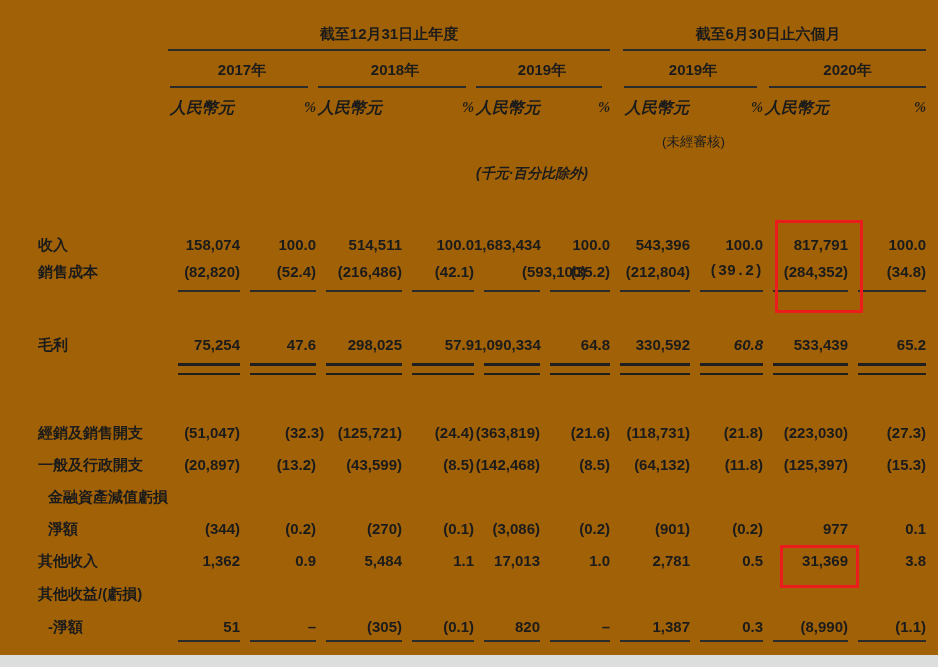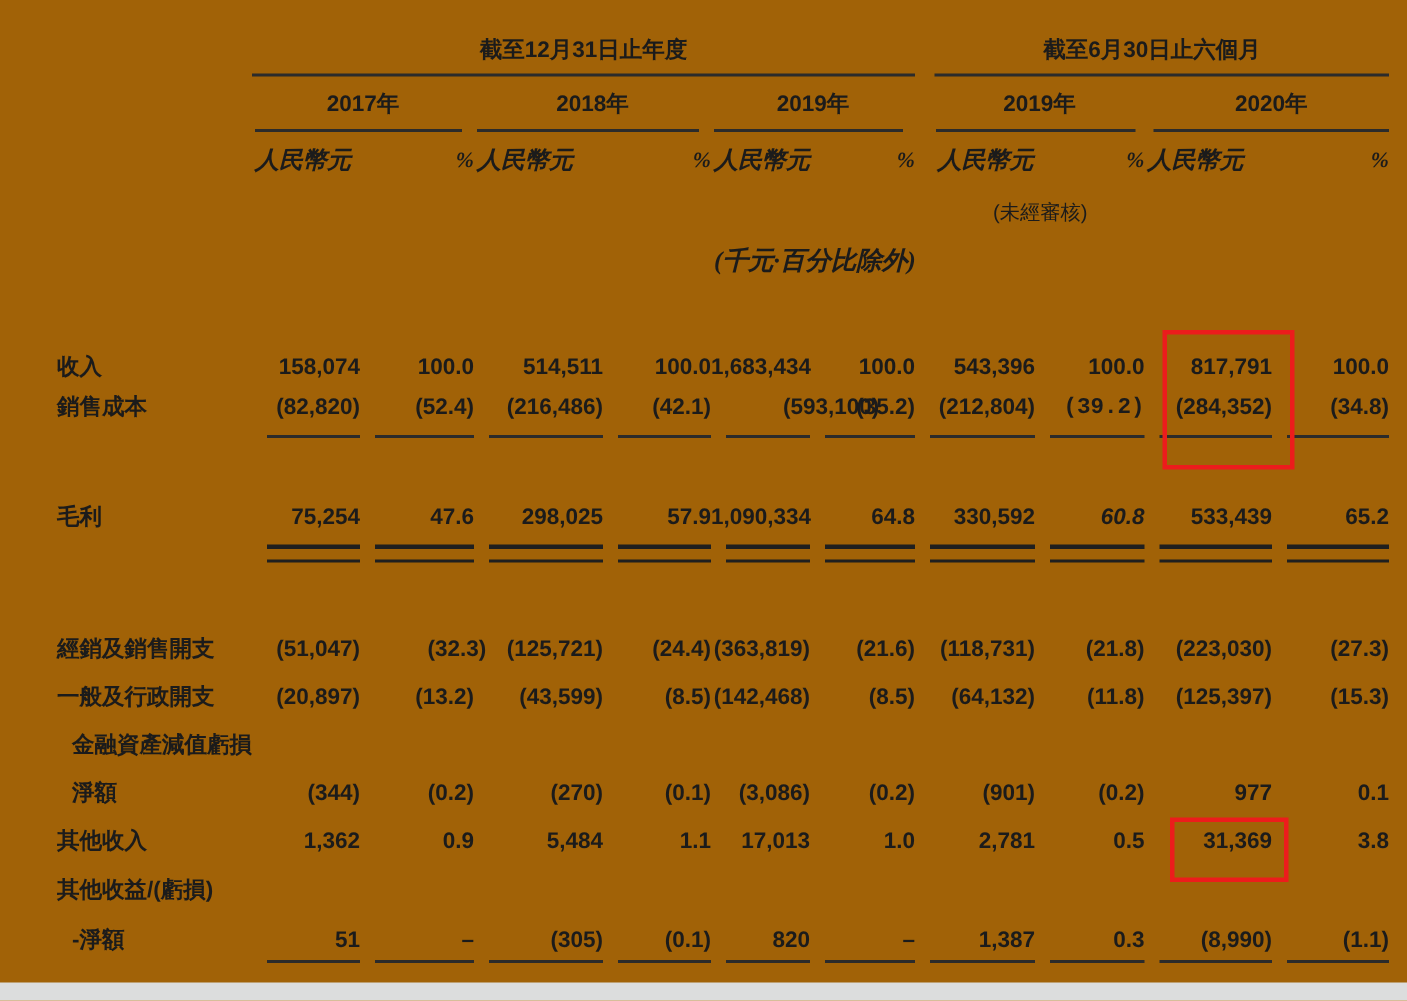--- a/index.html
+++ b/index.html
@@ -26,22 +26,22 @@
   .pl6{padding-left:6px;}
   .yrule{grid-column:span 2;border-bottom:2px solid #2b2b2b;height:0;margin:0 8px 0 2px;}
   .yrule.g{margin-left:14px;margin-right:6px;}
   .yrule.last{margin-right:0;margin-left:6px;}
   .cur{font-family:"Liberation Serif",serif;font-style:italic;font-weight:700;
        font-size:16px;white-space:nowrap;padding-left:2px;}
   .cur.g{padding-left:15px;}
   .pct{font-family:"Liberation Serif",serif;font-style:italic;font-weight:700;
        font-size:14.5px;text-align:right;}
   .unaud{grid-column:8/10;text-align:center;font-size:13.5px;padding-left:14px;white-space:nowrap;}
-  .units{grid-column:6/10;font-family:Liberation Serif, serif;font-style:italic;
-         font-weight:700;font-size:17px;white-space:nowrap;padding-left:2px;}
+  .units{grid-column:6/10;font-family:Liberation Sans, sans-serif;font-style:italic;
+         font-weight:700;font-size:14px;white-space:nowrap;padding-left:2px;}
   .uline{border-bottom:2px solid #2b2b2b;height:0;margin-left:10px;}
   .dline{height:7px;border-top:3px solid #1f1f1f;border-bottom:2px solid #1f1f1f;margin-left:10px;}
   .rbox{position:absolute;border:3px solid #ec1c1c;background:transparent;}
   .band{position:absolute;left:0;top:655px;width:938px;height:12px;background:#dcdddd;}
 </style>
 </head>
 <body>
 
 <div class="page">
 

